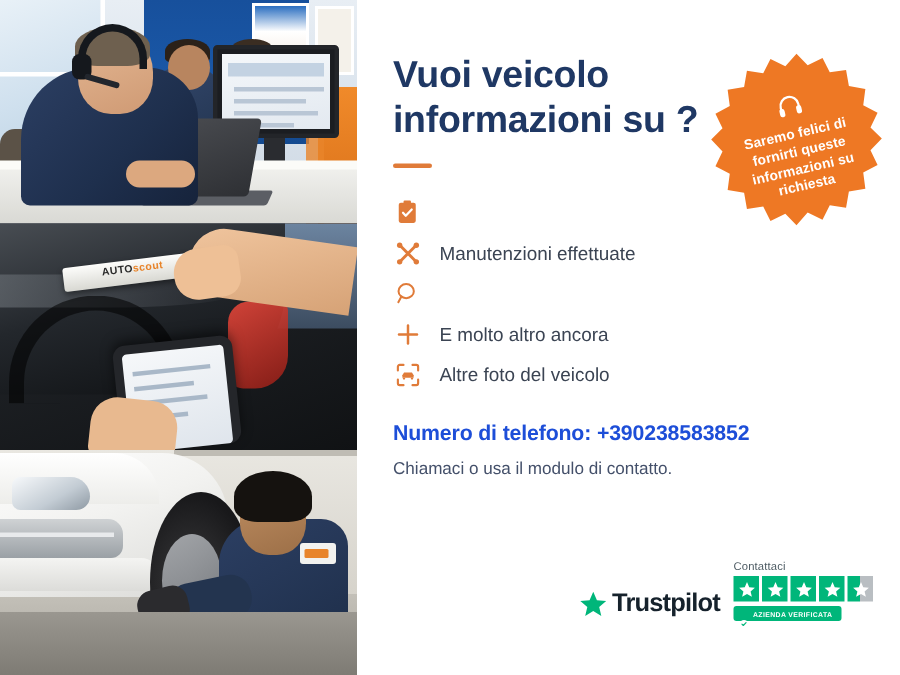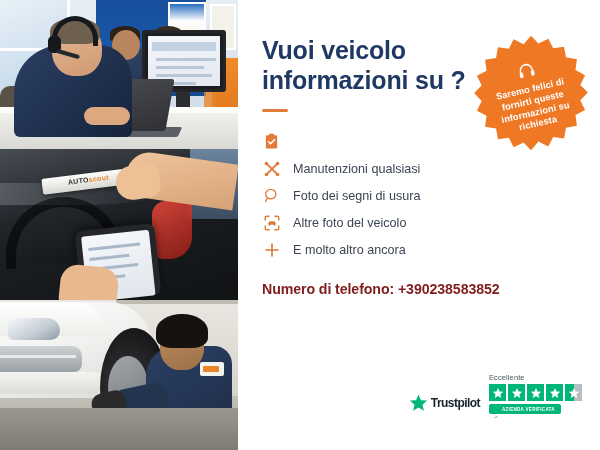--- a/index.html
+++ b/index.html
@@ -355,38 +355,38 @@
     color: #e07b39;
   }
   .feature-ico svg { display: block; }
   .feature-label {
     font-size: 12.6px; color: #3b4453; font-weight: 400; white-space: nowrap;
   }
 
   
   .phone-line {
     margin-top: 18px;
-    font-size: 14.2px; font-weight: 700; color: #7f1d1d;
+    font-size: 14.2px; font-weight: 700; color: #1d4ed8;
     letter-spacing: -.1px;
   }
   .phone-line .num { font-weight: 700; }
   .contact-copy {
     margin-top: 8px;
     font-size: 11.4px; line-height: 1.55; color: #44506a;
   }
 
   
   .trust-wrap {
     position: absolute; right: 18px; bottom: 36px;
     display: flex; align-items: flex-end; gap: 9px;
   }
   .tp-logo { display: flex; align-items: center; gap: 3px; padding-bottom: 2px; }
   .tp-logo svg { display: block; }
   .tp-name {
-    font-size: 12px; font-weight: 700; color: #16222c; letter-spacing: -.55px;
+    font-size: 17px; font-weight: 700; color: #16222c; letter-spacing: -.55px;
   }
   .tp-right { display: flex; flex-direction: column; align-items: flex-start; }
   .tp-rating-word {
     font-size: 7.5px; color: #4c5a62; margin-bottom: 2px; letter-spacing: .1px;
   }
   .tp-stars { display: flex; gap: 2px; }
   .tp-star {
     width: 17px; height: 17px; background: #00b67a;
     display: flex; align-items: center; justify-content: center;
   }
@@ -540,69 +540,69 @@
             <g stroke="#e07b39" stroke-width="2.6" stroke-linecap="round">
               <line x1="4.5" y1="4.5" x2="19.5" y2="19.5"></line>
               <line x1="19.5" y1="4.5" x2="4.5" y2="19.5"></line>
             </g>
             <circle cx="4.6" cy="4.6" r="2.4" fill="#e07b39"></circle>
             <circle cx="19.4" cy="19.4" r="2.4" fill="#e07b39"></circle>
             <circle cx="19.4" cy="4.6" r="2.4" fill="#e07b39"></circle>
             <circle cx="4.6" cy="19.4" r="2.4" fill="#e07b39"></circle>
           </svg>
         </span>
-        <span class="feature-label">Manutenzioni qualsiasi</span>
+        <span class="feature-label">Manutenzioni effettuate</span>
       </div>
 
       <div class="feature-row">
         <span class="feature-ico">
           <svg width="17" height="17" viewBox="0 0 24 24">
             <ellipse cx="11" cy="10" rx="7.2" ry="6.6" fill="none" stroke="#e07b39" stroke-width="1.9"></ellipse>
             <line x1="6.4" y1="15.2" x2="3.6" y2="20.4" stroke="#e07b39" stroke-width="1.9" stroke-linecap="round"></line>
           </svg>
         </span>
-        <span class="feature-label">Foto dei segni di usura</span>
+      </div>
+
+      <div class="feature-row">
+        <span class="feature-ico">
+          <svg width="18" height="18" viewBox="0 0 24 24">
+            <g stroke="#e07b39" stroke-width="2.2" stroke-linecap="round">
+              <line x1="12" y1="4" x2="12" y2="20"></line>
+              <line x1="4" y1="12" x2="20" y2="12"></line>
+            </g>
+          </svg>
+        </span>
+        <span class="feature-label">E molto altro ancora</span>
       </div>
 
       <div class="feature-row">
         <span class="feature-ico">
           <svg width="18" height="18" viewBox="0 0 24 24">
             <g stroke="#e07b39" stroke-width="1.9" fill="none" stroke-linecap="round">
               <path d="M3 8V4.6A1.6 1.6 0 014.6 3H8"></path>
               <path d="M16 3h3.4A1.6 1.6 0 0121 4.6V8"></path>
               <path d="M21 16v3.4a1.6 1.6 0 01-1.6 1.6H16"></path>
               <path d="M8 21H4.6A1.6 1.6 0 013 19.4V16"></path>
             </g>
             <path d="M7 14.4h10v-2.1l-1.5-2.6h-7L7 12.3v2.1z" fill="#e07b39"></path>
             <rect x="7.4" y="14.4" width="2.1" height="1.5" rx=".6" fill="#e07b39"></rect>
             <rect x="14.5" y="14.4" width="2.1" height="1.5" rx=".6" fill="#e07b39"></rect>
           </svg>
         </span>
         <span class="feature-label">Altre foto del veicolo</span>
       </div>
 
-      <div class="feature-row">
-        <span class="feature-ico">
-          <svg width="18" height="18" viewBox="0 0 24 24">
-            <g stroke="#e07b39" stroke-width="2.2" stroke-linecap="round">
-              <line x1="12" y1="4" x2="12" y2="20"></line>
-              <line x1="4" y1="12" x2="20" y2="12"></line>
-            </g>
-          </svg>
-        </span>
-        <span class="feature-label">E molto altro ancora</span>
-      </div>
-
     </div>
 
     <div class="phone-line">
       <span>Numero di telefono: </span><span class="num">+390238583852</span>
     </div>
 
     <div class="contact-copy">
+      <div>Chiamaci o usa il modulo di contatto.</div>
     </div>
 
     <div class="badge">
       <svg class="burst" viewBox="0 0 100 100">
         <path fill="#ee7824" d="M50 1.5l6.3 6.6 8.4-4.1 4.1 8 9.2-1.3 1.6 9.1 9.3 1.6-1.2 9.2 8.1 4.3-4 8.3 6.4 6.3-6.4 6.6 4 8.3-8.1 4.2 1.2 9.2-9.3 1.6-1.6 9.2-9.2-1.4-4.1 8.1-8.4-4.1L50 98.5l-6.3-6.6-8.4 4.1-4.1-8.1-9.2 1.4-1.6-9.2-9.3-1.6 1.2-9.2-8.1-4.2 4-8.3L1.8 50l6.4-6.3-4-8.3 8.1-4.3-1.2-9.2 9.3-1.6 1.6-9.1 9.2 1.3 4.1-8 8.4 4.1z"></path>
       </svg>
       <div class="badge-inner">
         <span class="badge-ico">
           <svg width="19" height="19" viewBox="0 0 24 24">
             <path d="M4.4 15.2v-3.6a7.6 7.6 0 0115.2 0v3.6" fill="none" stroke="#ffffff" stroke-width="1.9" stroke-linecap="round"></path>
@@ -617,21 +617,21 @@
     <div class="trust-wrap">
       <div class="tp-logo">
         <span>
           <svg width="19" height="19" viewBox="0 0 24 24">
             <path fill="#00b67a" d="M12 1.8l3.1 7.2 7.8.6-5.9 5.1 1.8 7.6L12 18.2l-6.8 4.1 1.8-7.6L1.1 9.6l7.8-.6z"></path>
           </svg>
         </span>
         <span class="tp-name">Trustpilot</span>
       </div>
       <div class="tp-right">
-        <span class="tp-rating-word">Eccellente</span>
+        <span class="tp-rating-word">Contattaci</span>
         <div class="tp-stars">
           <span class="tp-star">
             <svg width="12" height="12" viewBox="0 0 24 24">
                 <path fill="#ffffff" d="M12 2l3 7 7.5.6-5.7 4.9 1.7 7.3L12 17.9l-6.5 3.9 1.7-7.3L1.5 9.6 9 9z"></path>
               </svg>
           </span>
           <span class="tp-star">
             <svg width="12" height="12" viewBox="0 0 24 24">
                 <path fill="#ffffff" d="M12 2l3 7 7.5.6-5.7 4.9 1.7 7.3L12 17.9l-6.5 3.9 1.7-7.3L1.5 9.6 9 9z"></path>
               </svg>

